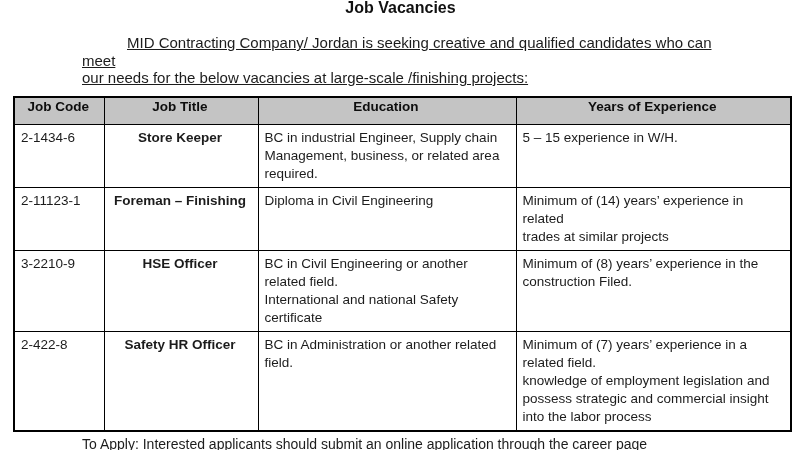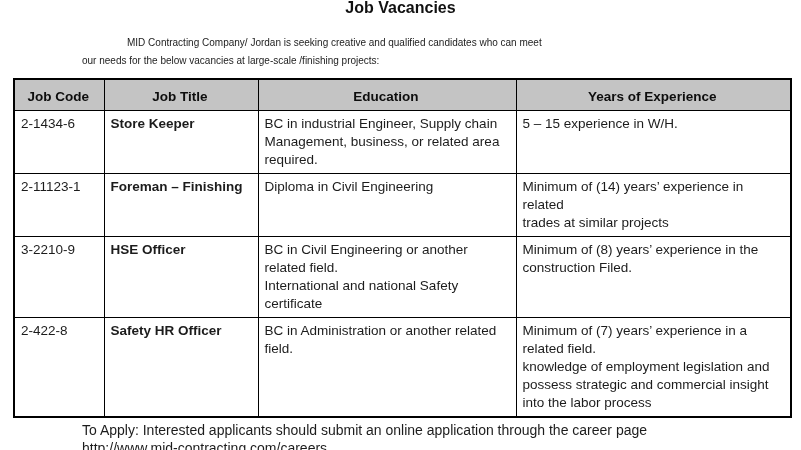--- a/index.html
+++ b/index.html
@@ -17,24 +17,25 @@
   .page-title{
     text-align:center;
     font-size:16px;
     font-weight:700;
     line-height:19px;
     margin-top:-2px;
     color:#111;
   }
   .intro{
     margin:17px 80px 0 82px;
-    font-size:10px;
+    font-size:15px;
     line-height:17.5px;
     text-indent:45px;
     white-space:pre-line;
+    text-decoration:underline;
   }
   table.vacancies{
     border-collapse:collapse;
     table-layout:fixed;
     width:777px;
     margin:9px 0 0 13px;
     border:2px solid #000;
   }
   table.vacancies col.c-code{width:90px;}
   table.vacancies col.c-title{width:154px;}
@@ -47,24 +48,24 @@
     line-height:18px;
     padding:4px 8px 4px 6px;
     white-space:pre-line;
     overflow:hidden;
   }
   table.vacancies th{
     background:var(--header-bg);
     font-weight:700;
     text-align:center;
     height:28px;
-    padding-top:8px;
+    padding-top:0;
     color:#0d0d0d;
   }
-  td.cell-title{font-weight:700;text-align:left;}
+  td.cell-title{font-weight:700;text-align:center;}
   tr.r0 td{height:53px;}
   tr.r1 td{height:58px;}
   tr.r2 td{height:73px;margin-left:44px;}
   tr.r3 td{height:82px;}
   .apply{
     margin:4px 60px 0 82px;
     font-size:14px;
     line-height:17.5px;
     white-space:pre-line;
   }

